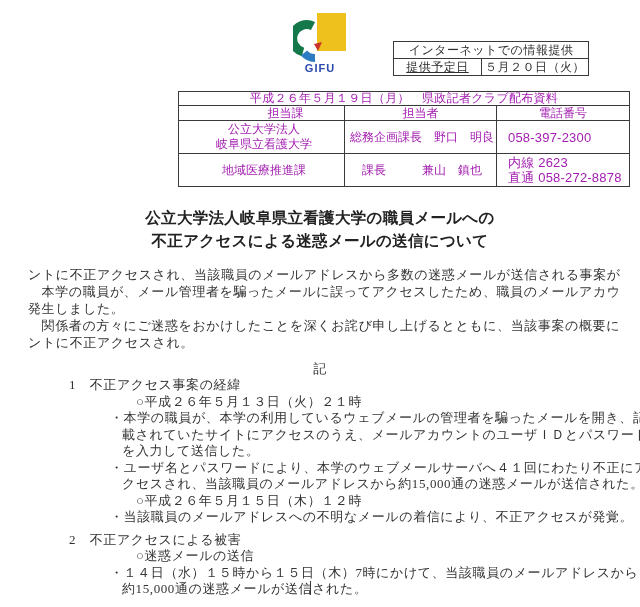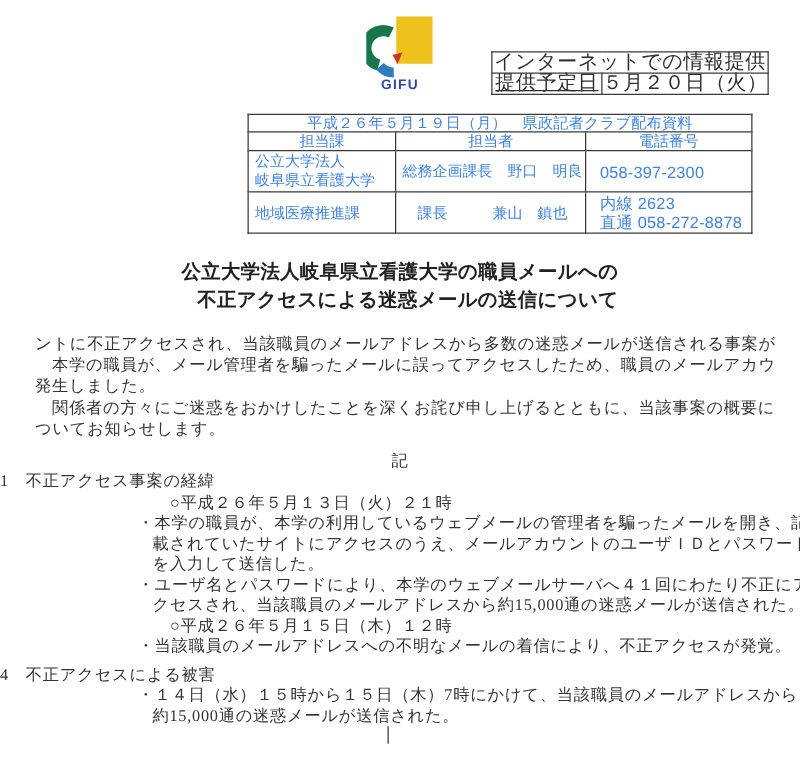--- a/index.html
+++ b/index.html
@@ -11,67 +11,67 @@
   
   .logo{position:absolute;left:292px;top:13px;width:56px;text-align:center;}
   .logo svg{display:block;margin:0 auto;}
   .logo-text{
     color:#2a49ac;font-family:"Liberation Sans", sans-serif;font-weight:bold;
     font-size:11px;line-height:11px;letter-spacing:1px;margin-top:0px;
   }
   
   .infobox{
     position:absolute;left:393px;top:41px;border-collapse:collapse;
-    font-size:16px;color:#2f2f2f;table-layout:fixed;
+    font-size:12px;color:#2f2f2f;table-layout:fixed;
   }
   .infobox td{
     border:1px solid #3a3a3a;text-align:center;padding:0;
     height:16px;line-height:16px;letter-spacing:0.5px;white-space:nowrap;
   }
   .infobox .ib-label{width:87px;text-decoration:underline;}
   .infobox .ib-value{width:106px;}
   
   .contact{
-    position:absolute;left:198px;top:91px;border-collapse:collapse;
-    font-size:12px;color:#3b82f6;table-layout:fixed;border-radius:24px;
+    position:absolute;left:178px;top:91px;border-collapse:collapse;
+    font-size:12px;color:#a21caf;table-layout:fixed;border-radius:24px;
   }
   .contact td{border:1px solid #3a3a3a;padding:0;white-space:nowrap;overflow:hidden;}
   .contact .cap{height:13px;line-height:13px;text-align:center;letter-spacing:0.3px;}
   .contact .hdr td{height:14px;line-height:14px;text-align:center;}
-  .contact .c1{width:117px;}
+  .contact .c1{width:117px;padding-left:48px;}
   .contact .c2{width:151px;}
   .contact .c3{width:132px;margin-top:48px;}
-  .contact .dept{height:32px;line-height:15px;padding-left:5px;vertical-align:middle;}
+  .contact .dept{height:32px;line-height:15px;padding-left:5px;vertical-align:middle;text-align:center;}
   .contact .person{height:32px;padding-left:5px;vertical-align:middle;margin-top:14px;}
   .contact .phone{
     height:32px;line-height:15px;padding-left:11px;vertical-align:middle;
     font-family:"Liberation Sans", sans-serif;font-size:13px;letter-spacing:0.2px;
   }
   
   .title{
     position:absolute;left:0;top:206px;width:640px;
     display:flex;justify-content:center;
     font-family:"Liberation Sans", sans-serif;font-weight:bold;
     font-size:15.5px;line-height:23px;letter-spacing:0.3px;color:#222222;
   }
-  .title-inner{text-align:right;white-space:nowrap;}
+  .title-inner{text-align:center;white-space:nowrap;}
   
   .intro{
     position:absolute;left:28px;top:266px;
     font-size:13px;line-height:17px;letter-spacing:0.6px;white-space:nowrap;
   }
   .ki{
     position:absolute;left:0;top:360px;width:640px;text-align:center;
     font-size:13px;letter-spacing:0.6px;
   }
   .list{
     position:absolute;left:0;top:377px;width:640px;
     font-size:13px;line-height:16.5px;letter-spacing:0.6px;white-space:nowrap;
   }
-  .ln-num{}
+  .ln-num{padding-left:69px;}
   .ln-circ{padding-left:88px;margin-left:48px;}
   .ln-bullet{padding-left:110px;}
   .ln-cont{padding-left:122px;}
   .gap{height:6px;}
   .caret{position:absolute;left:310px;top:581px;width:1px;height:14px;background:#3a3a3a;}
 </style>
 </head>
 <body>
 
 <div class="page">
@@ -132,36 +132,37 @@
       <div>公立大学法人岐阜県立看護大学の職員メールへの</div>
       <div>不正アクセスによる迷惑メールの送信について</div>
     </div>
   </div>
 
   <div class="intro">
     <div>ントに不正アクセスされ、当該職員のメールアドレスから多数の迷惑メールが送信される事案が</div>
     <div>　本学の職員が、メール管理者を騙ったメールに誤ってアクセスしたため、職員のメールアカウ</div>
     <div>発生しました。</div>
     <div>　関係者の方々にご迷惑をおかけしたことを深くお詫び申し上げるとともに、当該事案の概要に</div>
-    <div>ついてお知らせします。</div>
+    <div>ントに不正アクセスされ。</div>
   </div>
 
   <div class="ki">記</div>
 
   <div class="list">
     <div class="ln-num">1　不正アクセス事案の経緯</div>
     <div class="ln-circ">○平成２６年５月１３日（火）２１時</div>
     <div class="ln-bullet">・本学の職員が、本学の利用しているウェブメールの管理者を騙ったメールを開き、記</div>
     <div class="ln-cont">載されていたサイトにアクセスのうえ、メールアカウントのユーザＩＤとパスワード</div>
     <div class="ln-cont">を入力して送信した。</div>
     <div class="ln-bullet">・ユーザ名とパスワードにより、本学のウェブメールサーバへ４１回にわたり不正にア</div>
     <div class="ln-cont">クセスされ、当該職員のメールアドレスから約15,000通の迷惑メールが送信された。</div>
     <div class="ln-circ">○平成２６年５月１５日（木）１２時</div>
     <div class="ln-bullet">・当該職員のメールアドレスへの不明なメールの着信により、不正アクセスが発覚。</div>
     <div class="gap"></div>
-    <div class="ln-num">4　不正アクセスによる被害</div>
+    <div class="ln-num">2　不正アクセスによる被害</div>
+    <div class="ln-circ">○迷惑メールの送信</div>
     <div class="ln-bullet">・１４日（水）１５時から１５日（木）7時にかけて、当該職員のメールアドレスから</div>
     <div class="ln-cont">約15,000通の迷惑メールが送信された。</div>
   </div>
 
   <div class="caret"></div>
 
 </div>
 
 </body></html>

